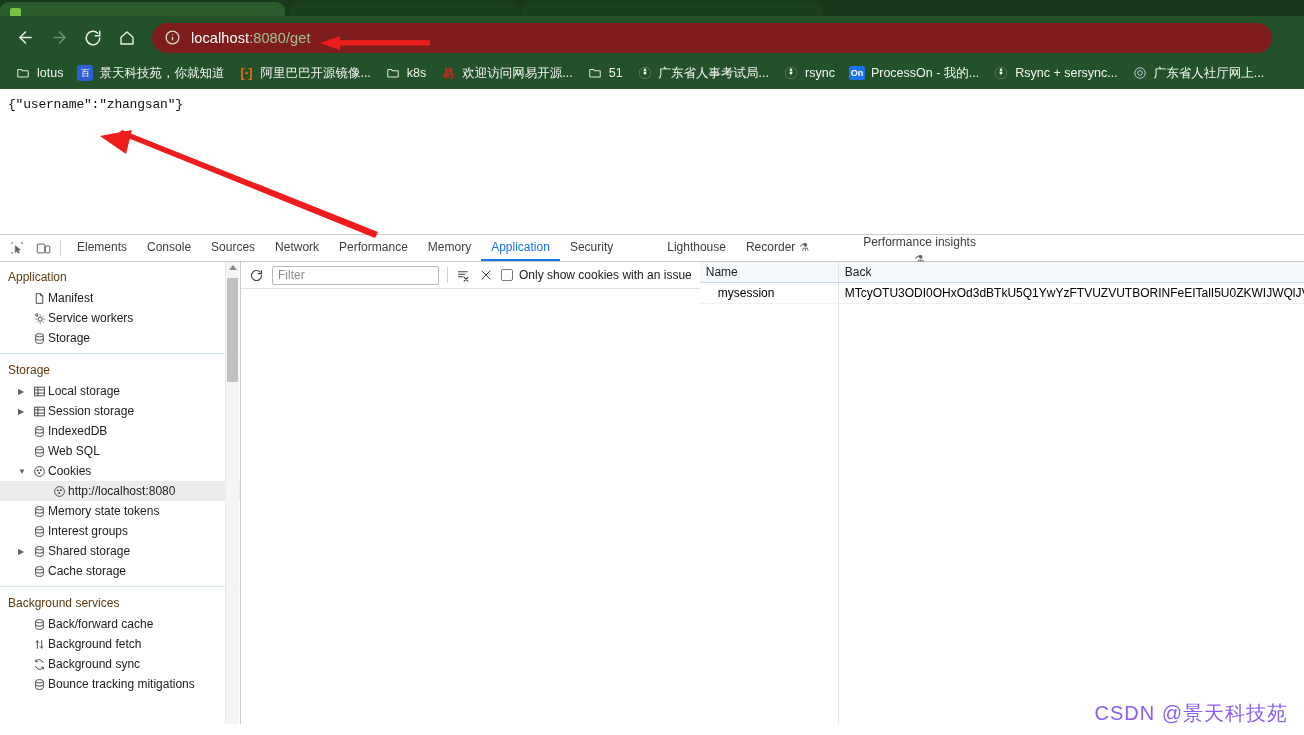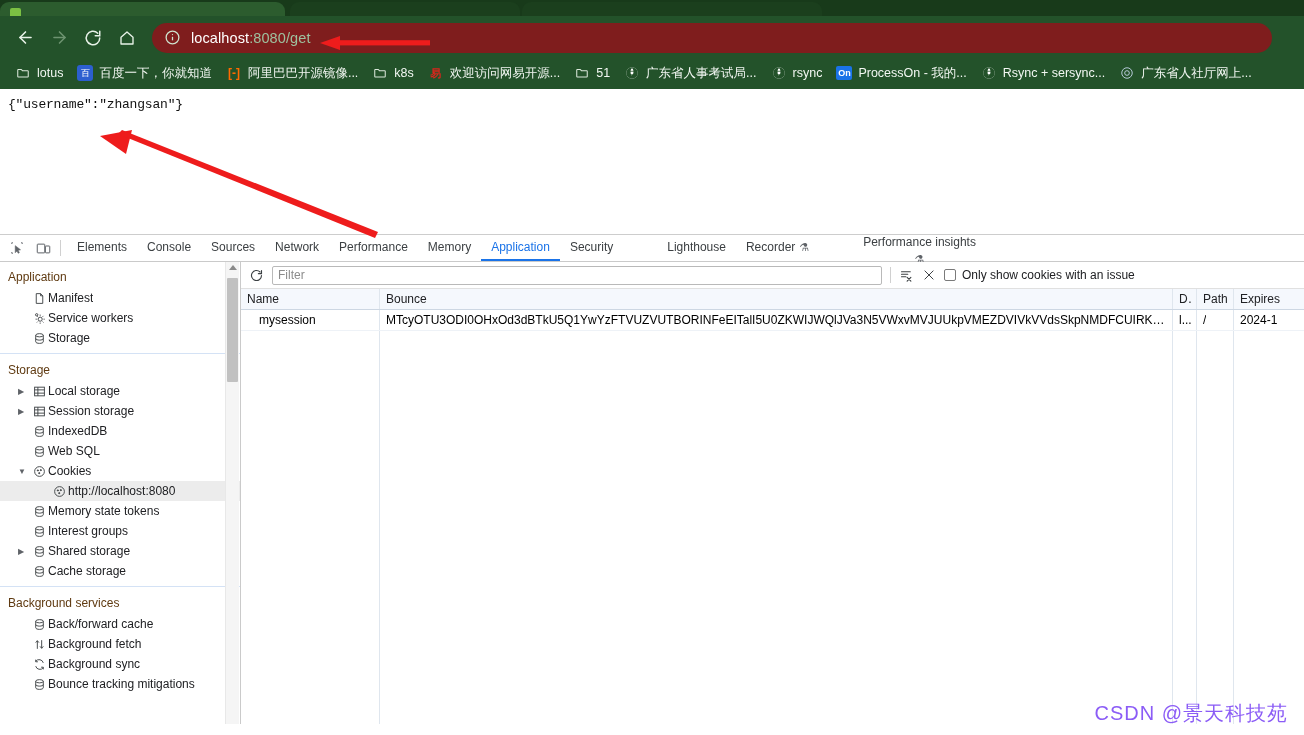--- a/index.html
+++ b/index.html
@@ -251,21 +251,21 @@
   .sb-arrow {
     position: absolute;
     top: 3px; left: 3px;
     width: 0; height: 0;
     border-left: 4px solid transparent;
     border-right: 4px solid transparent;
     border-bottom: 5px solid #8a8a8a;
   }
 
   
-  .dt-main { flex: 1; display: flex; flex-direction: column; min-width: 0; background:#fff; }
+  .dt-main { flex: 1; display: flex; min-width: 0; background:#fff; }
 
   .ck-toolbar {
     height: 27px;
     display: flex;
     align-items: center;
     padding: 0 8px;
     gap: 8px;
     border-bottom: 1px solid #e0e0e0;
     background: #ffffff;
     flex: none;
@@ -399,21 +399,21 @@
       <div class="bm">
         <span class="bm-ico ico-folder">
           <svg width="14" height="14" viewBox="0 0 24 24" fill="none" stroke="currentColor" stroke-width="1.8">
               <path d="M3 7a1 1 0 0 1 1-1h5l2 2h9a1 1 0 0 1 1 1v9a1 1 0 0 1-1 1H4a1 1 0 0 1-1-1z"></path>
             </svg>
         </span>
         <span class="bm-label">lotus</span>
       </div>
       <div class="bm">
         <span class="bm-ico ico-baidu">百</span>
-        <span class="bm-label">百度一下，你就知道</span>
+        <span class="bm-label">景天科技苑，你就知道</span>
       </div>
       <div class="bm">
         <span class="bm-ico ico-ali">[-]</span>
         <span class="bm-label">阿里巴巴开源镜像...</span>
       </div>
       <div class="bm">
         <span class="bm-ico ico-folder">
           <svg width="14" height="14" viewBox="0 0 24 24" fill="none" stroke="currentColor" stroke-width="1.8">
               <path d="M3 7a1 1 0 0 1 1-1h5l2 2h9a1 1 0 0 1 1 1v9a1 1 0 0 1-1 1H4a1 1 0 0 1-1-1z"></path>
             </svg>
@@ -768,21 +768,21 @@
             <span>Only show cookies with an issue</span>
           </label>
         </div>
 
         <div class="ck-table">
           <div class="ck-row ck-head">
             <div class="ck-cell c-name">
                 <span>Name</span>
               </div>
             <div class="ck-cell c-value">
-                <span>Bounce</span>
+                <span>Back</span>
               </div>
             <div class="ck-cell c-d">
                 <span>D...</span>
               </div>
             <div class="ck-cell c-path">
                 <span>Path</span>
               </div>
             <div class="ck-cell c-exp">
                 <span>Expires</span>
               </div>

